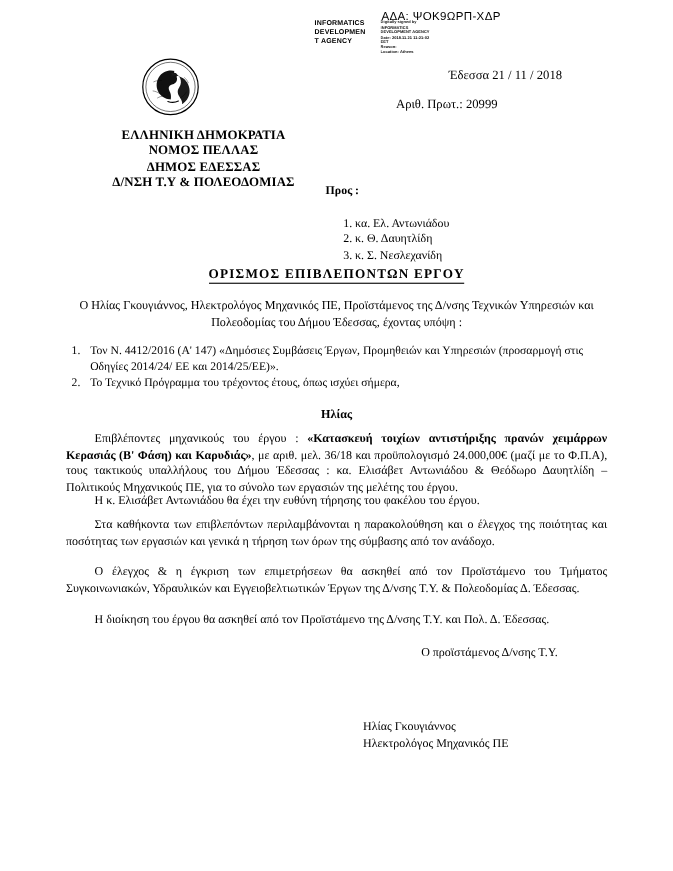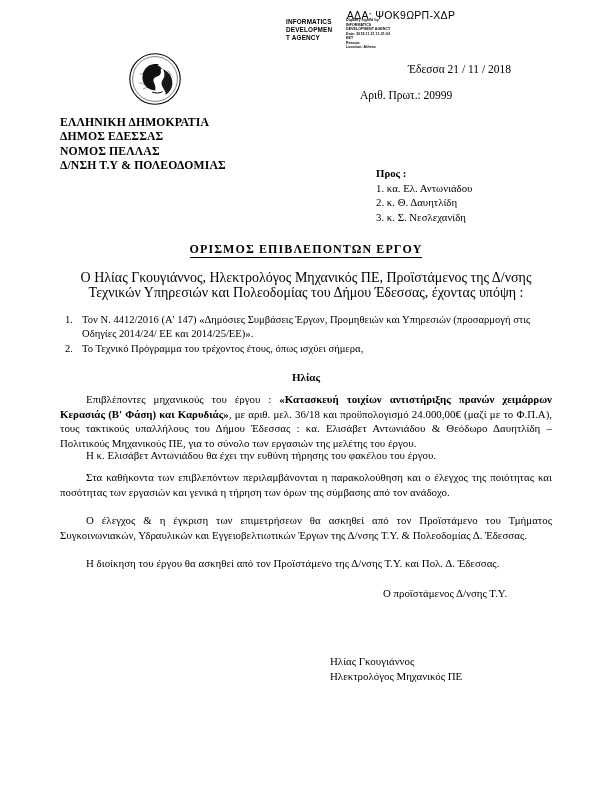--- a/index.html
+++ b/index.html
@@ -96,48 +96,47 @@
     line-height: 15px;
     text-align: right;
   }
 
   
   .authority {
     position: absolute;
     left: 60px;
     top: 116px;
     width: 250px;
-    text-align: left;
+    text-align: center;
     font-weight: bold;
     font-size: 11.7px;
     line-height: 14.4px;
     letter-spacing: 0.15px;
   }
 
   
   .recipients {
     position: absolute;
     left: 296px;
     top: 166px;
     width: 300px;
     font-size: 10.8px;
     line-height: 14.2px;
   }
   .recipients .cols {
     display: flex;
-    align-items: center;
-    flex-direction: column;
+    align-items: flex-end;
   }
   .rcol-to { width: 140px; }
   .rcol-cc { width: 150px; }
   .rhead {
     font-weight: bold;
     margin-bottom: 1px;
   }
-  .rlist { margin: 0; }
+  .rlist { margin: 16px; }
   .rlist div { white-space: nowrap; }
   .cc-indent { padding-left: 14px; }
 
   
   .doc-title {
     position: absolute;
     left: 0;
     top: 242px;
     width: 100%;
     text-align: center;
@@ -149,21 +148,21 @@
     border-bottom: 1.1px solid #000;
     padding-bottom: 1px;
   }
 
   
   .intro {
     position: absolute;
     left: 60px;
     top: 271px;
     width: 492px;
-    font-size: 14px;
+    font-size: 11px;
     line-height: 14.6px;
     text-align: center;
   }
 
   .considerations {
     position: absolute;
     left: 60px;
     top: 313px;
     width: 500px;
     font-size: 10.6px;
@@ -275,22 +274,22 @@
         <path d="M41.6 31.4c-1.3 2.3-3.2 4.2-5.5 5.4"></path>
       </g>
     </svg>
   </div>
 
   <div class="date-block">Έδεσσα  21 / 11 / 2018</div>
   <div class="prot-block">Αριθ. Πρωτ.: 20999</div>
 
   <div class="authority">
     <div>ΕΛΛΗΝΙΚΗ ΔΗΜΟΚΡΑΤΙΑ</div>
+    <div>ΝΟΜΟΣ ΠΕΛΛΑΣ</div>
     <div>ΔΗΜΟΣ ΕΔΕΣΣΑΣ</div>
-    <div>ΝΟΜΟΣ ΠΕΛΛΑΣ</div>
     <div>Δ/ΝΣΗ Τ.Υ &amp; ΠΟΛΕΟΔΟΜΙΑΣ</div>
   </div>
 
   <div class="recipients">
     <div class="cols">
       <div class="rcol-to">
         <div class="rhead">Προς :</div>
         <div class="rlist">
           <div>1. κα. Ελ. Αντωνιάδου</div>
           <div>2. κ. Θ. Δαυητλίδη</div>

